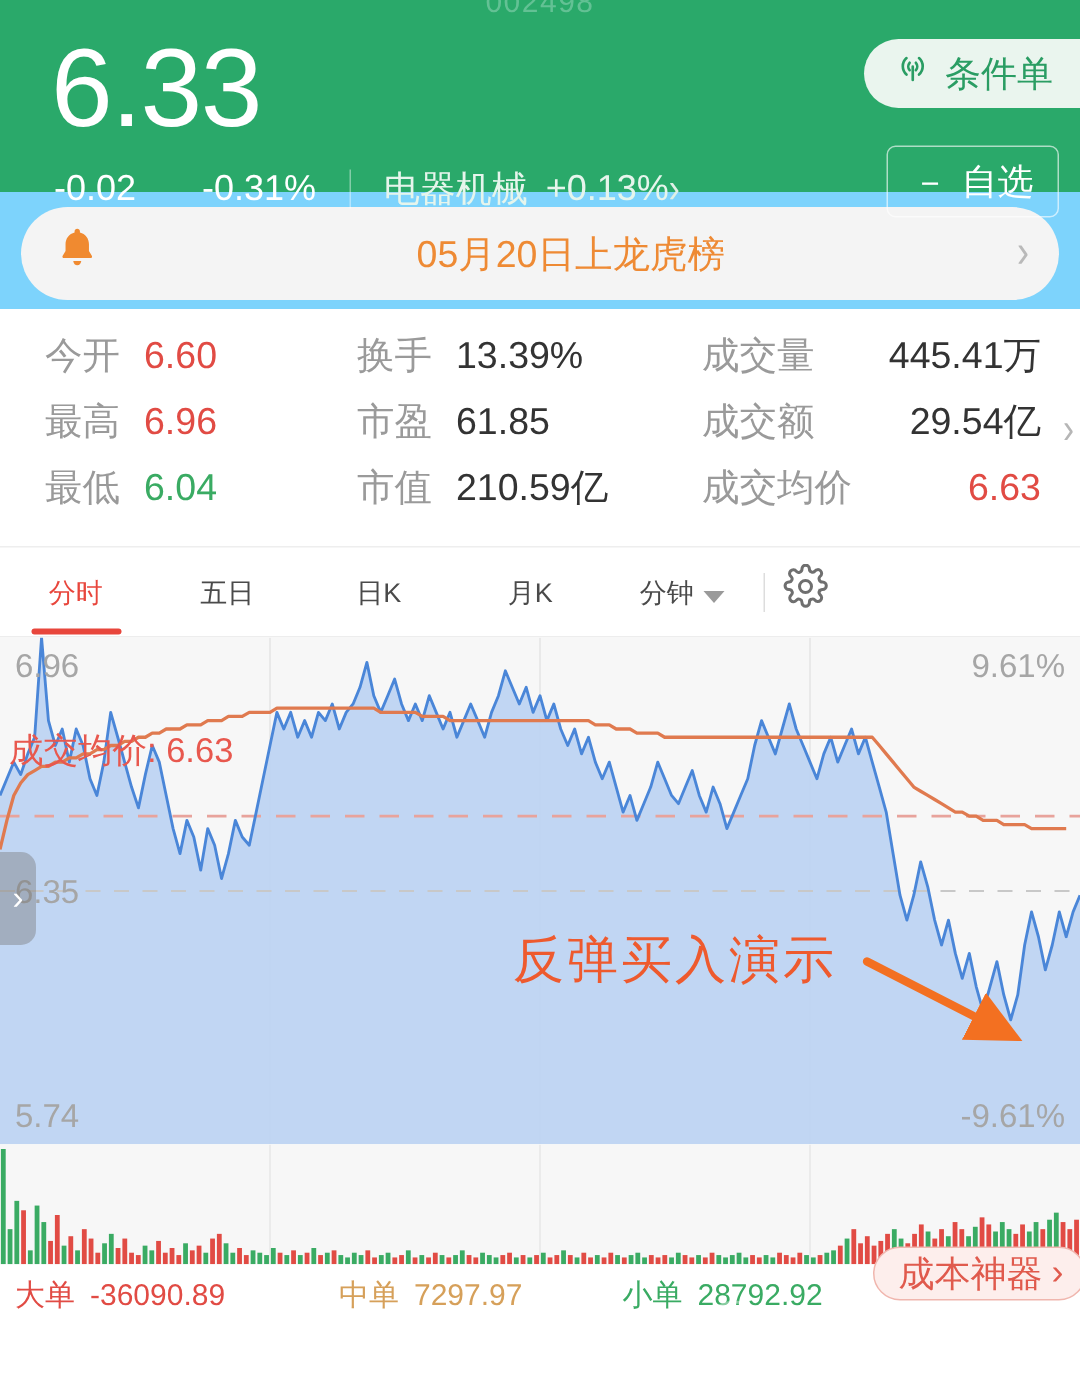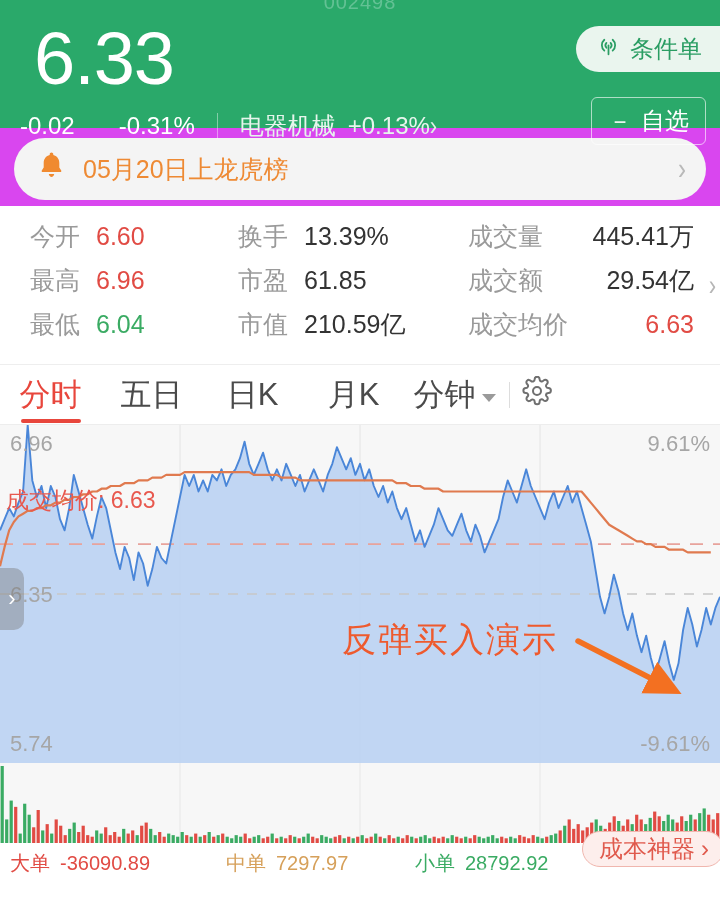--- a/index.html
+++ b/index.html
@@ -27,21 +27,21 @@
   }
   .price-main {
     position:absolute; left:34px; top:22px;
     color:#ffffff;
     font-size:74px;
     line-height:74px;
     font-weight:400;
     letter-spacing:-1px;
   }
   .price-row {
-    position:absolute; left:20px; top:110px;
+    position:absolute; left:36px; top:110px;
     display:flex; align-items:center;
     color:#ffffff;
     font-size:24px;
   }
   .price-row .chg { margin-right:44px; }
   .price-row .pct { margin-right:22px; }
   .vsep {
     display:inline-block;
     width:1px; height:26px;
     background:rgba(255,255,255,0.42);
@@ -69,21 +69,21 @@
     border:1px solid rgba(255,255,255,0.62);
     border-radius:6px;
     color:#ffffff;
     height:48px; width:115px;
     display:flex; align-items:center; justify-content:center;
     gap:9px;
     font-size:24px;
   }
 
   
-  .notice-wrap { padding:10px 14px 6px 14px; background:#d946ef; }
+  .notice-wrap { padding:10px 14px 6px 14px; background:#7dd3fc;text-align:center; }
   .notice {
     height:62px;
     background:#f4f4f4;
     border-radius:31px;
     display:flex; align-items:center;
     padding:0 20px 0 24px;
   }
   .bell { font-size:27px; color:#f08a30; margin-right:18px; }
   .notice-text { color:#ee8a34; font-size:25px; flex:1; }
   .notice-chev { color:#b9b9b9; font-size:24px; font-weight:300; transform:scaleY(1.3); }
@@ -116,21 +116,21 @@
   }
 
   
   .tabs {
     position:relative;
     height:60px;
     display:flex; align-items:center;
     border-bottom:1px solid #ededed;
   }
   .tab {
-    font-size:31px;
+    font-size:18px;
     color:#4a4a4a;
     width:101px;
     text-align:left;
     position:relative;
     height:60px;
     display:flex; align-items:center; justify-content:center;
   }
   .tab.active { color:#e8463c; }
   .tab.active:after {
     content:"";

